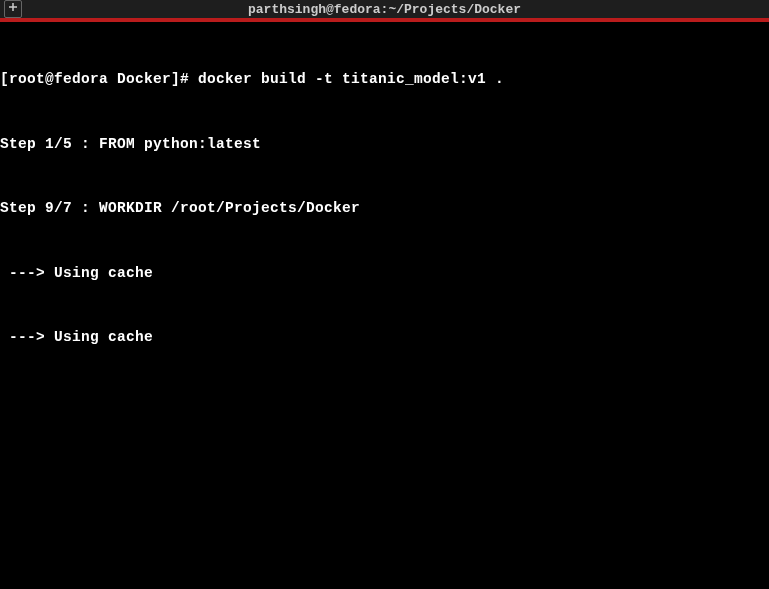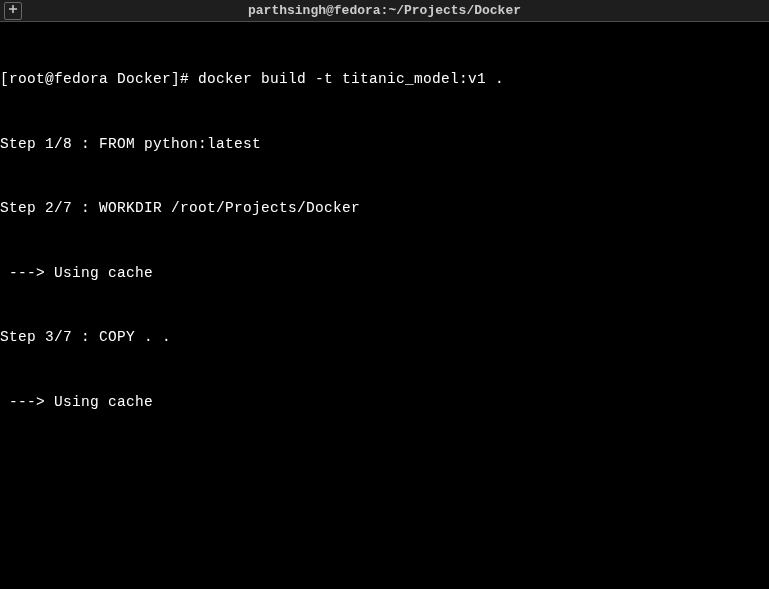--- a/index.html
+++ b/index.html
@@ -15,21 +15,21 @@
       font-size: 14.5px;
       color: #ffffff;
       overflow: hidden;
     }
     .titlebar {
       height: 22px;
       background: #1e1e1e;
       display: flex;
       align-items: center;
       position: relative;
-      border-bottom: 1px solid #b91c1c;
+      border-bottom: 4px solid #b91c1c;
       text-align: right;
     }
     .new-tab-btn {
       width: 18px;
       height: 18px;
       margin-left: 4px;
       display: flex;
       align-items: center;
       justify-content: center;
       cursor: pointer;
@@ -49,43 +49,43 @@
       font-weight: bold;
     }
     .terminal-body {
       padding: 4px 0 0 0;
       line-height: 21.5px;
       white-space: pre;
       letter-spacing: 0.3px;
     }
     .terminal-line {
       display: block;
+      font-weight: bold;
     }
   </style>
 </head>
 <body>
 
 <div class="titlebar">
   <div class="new-tab-btn">
     <span>
       <svg viewBox="0 0 12 12" fill="none" stroke="#ccc" stroke-width="1.5">
         <line x1="6" y1="2" x2="6" y2="10"></line>
         <line x1="2" y1="6" x2="10" y2="6"></line>
       </svg>
     </span>
   </div>
   <div class="title-text">parthsingh@fedora:~/Projects/Docker</div>
 </div>
 
 <div class="terminal-body">
   <span class="terminal-line">[root@fedora Docker]# docker build -t titanic_model:v1 .</span>
-  <span class="terminal-line">Step 1/8 : FROM python:latest</span>
-  <span class="terminal-line">Step 2/7 : WORKDIR /root/Projects/Docker</span>
+  <span class="terminal-line">Step 1/5 : FROM python:latest</span>
+  <span class="terminal-line">Step 9/7 : WORKDIR /root/Projects/Docker</span>
   <span class="terminal-line"> ---&gt; Using cache</span>
-  <span class="terminal-line">Step 3/7 : COPY . .</span>
   <span class="terminal-line"> ---&gt; Using cache</span>
   
   
   
   
   
   
   
   
   

